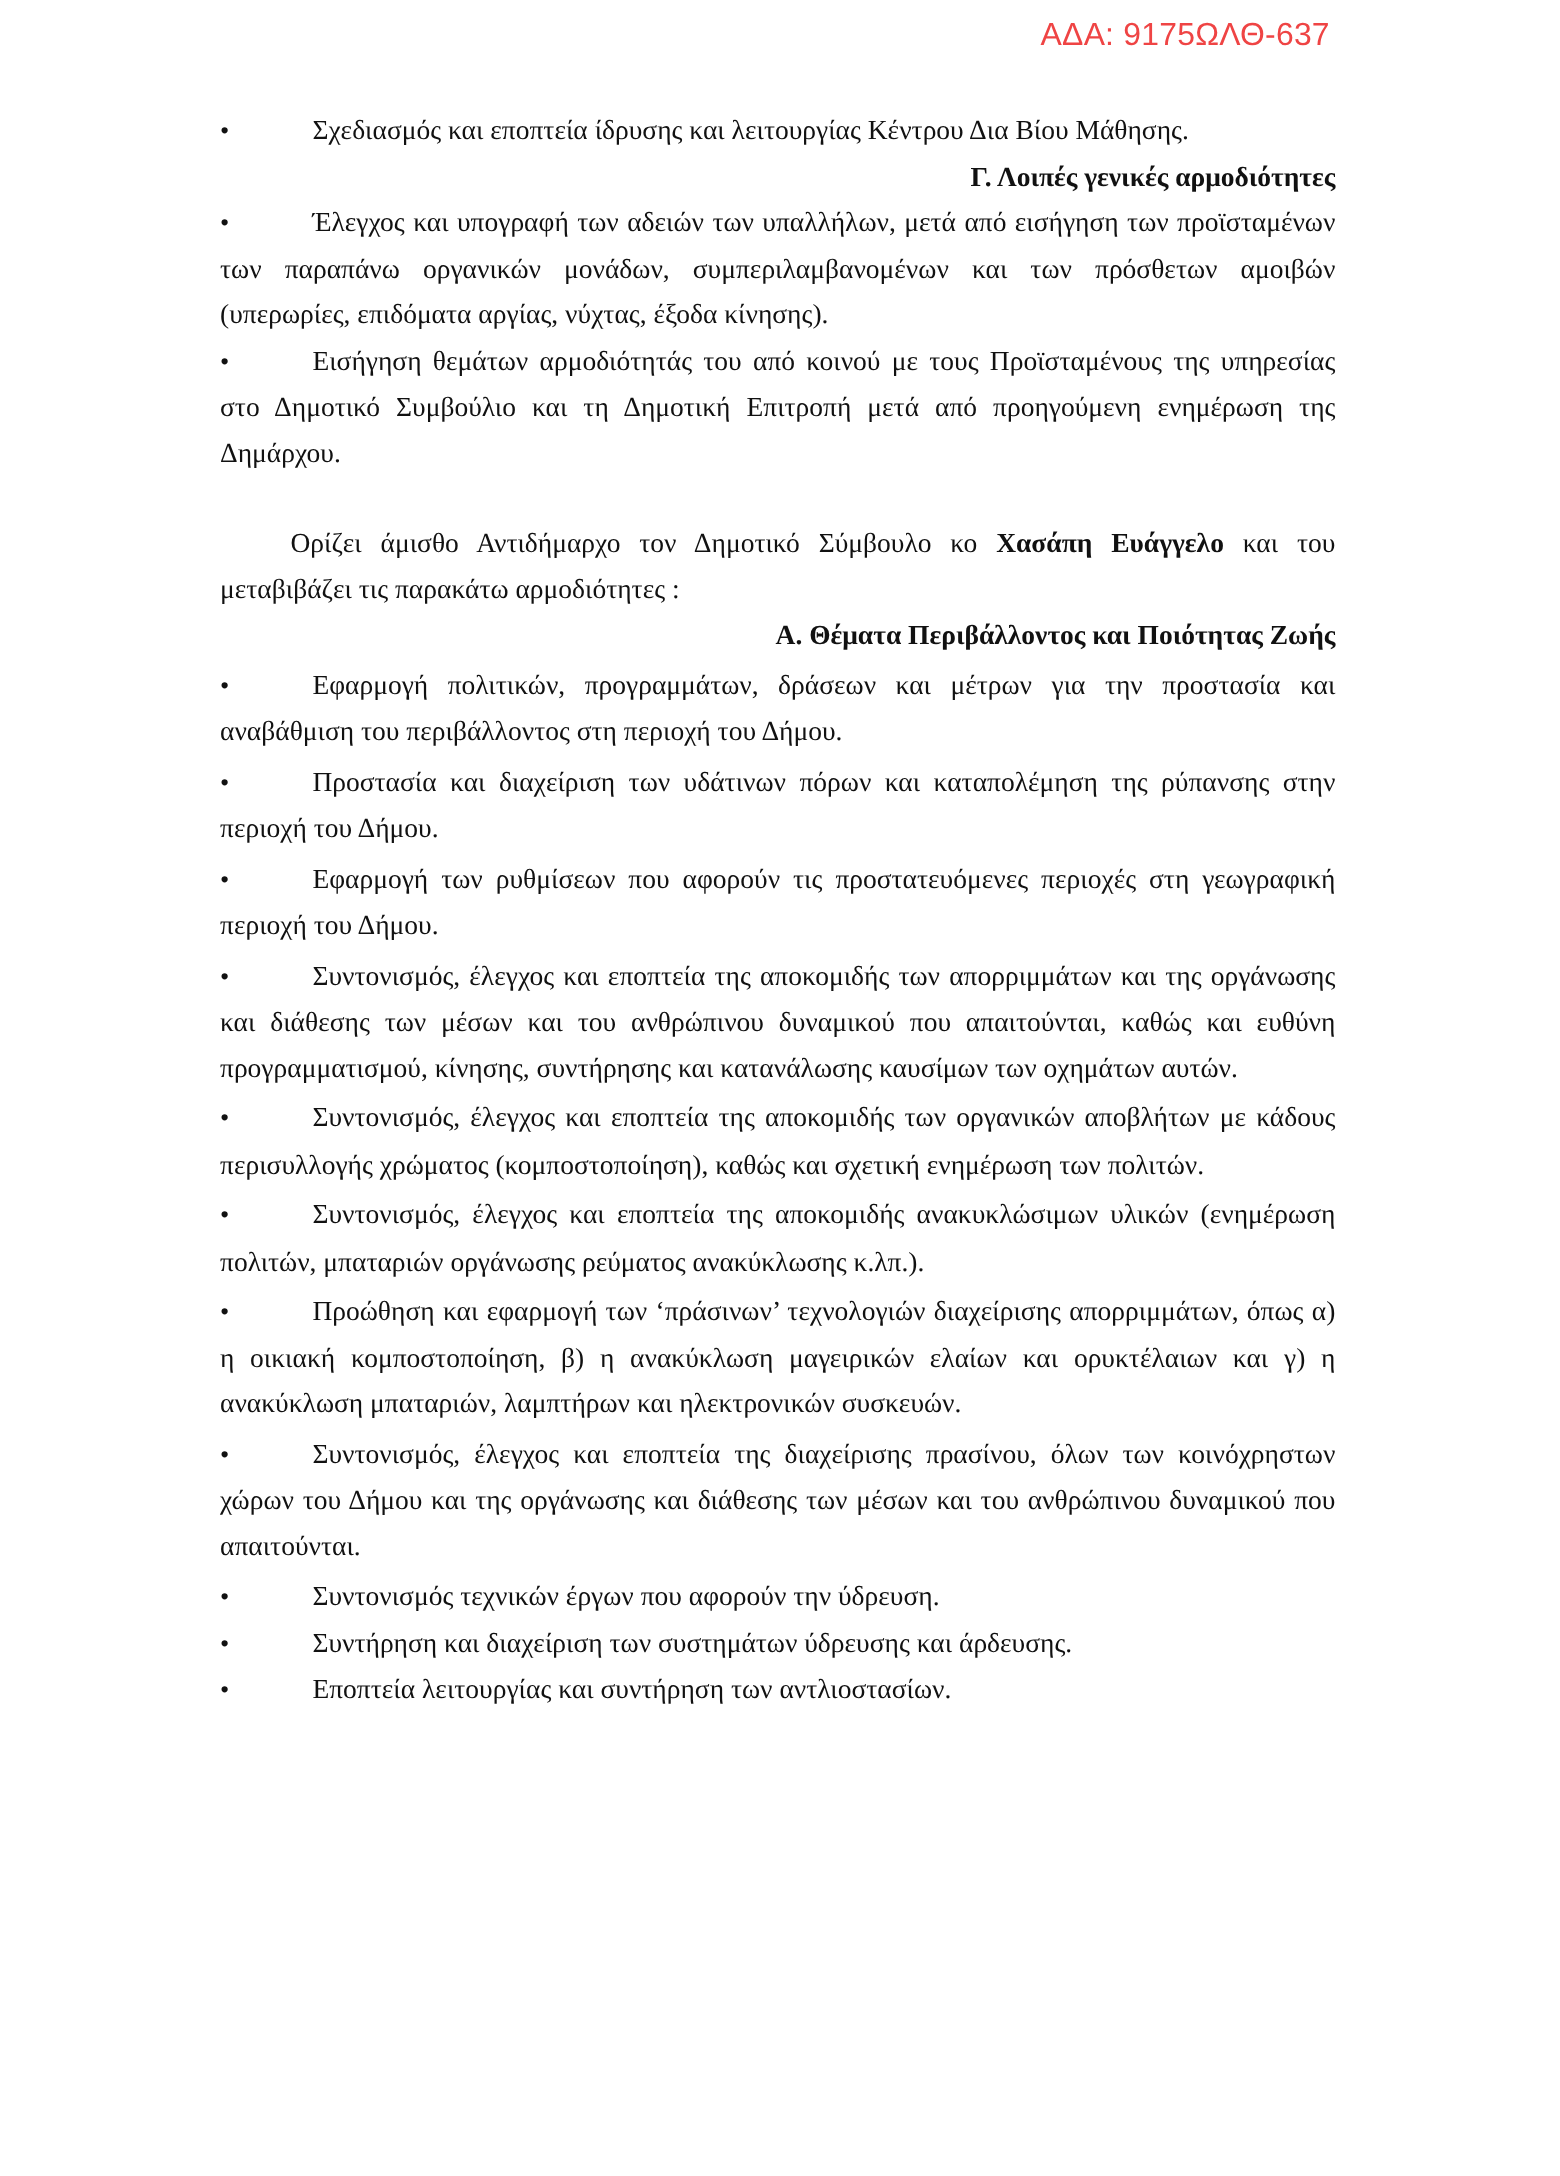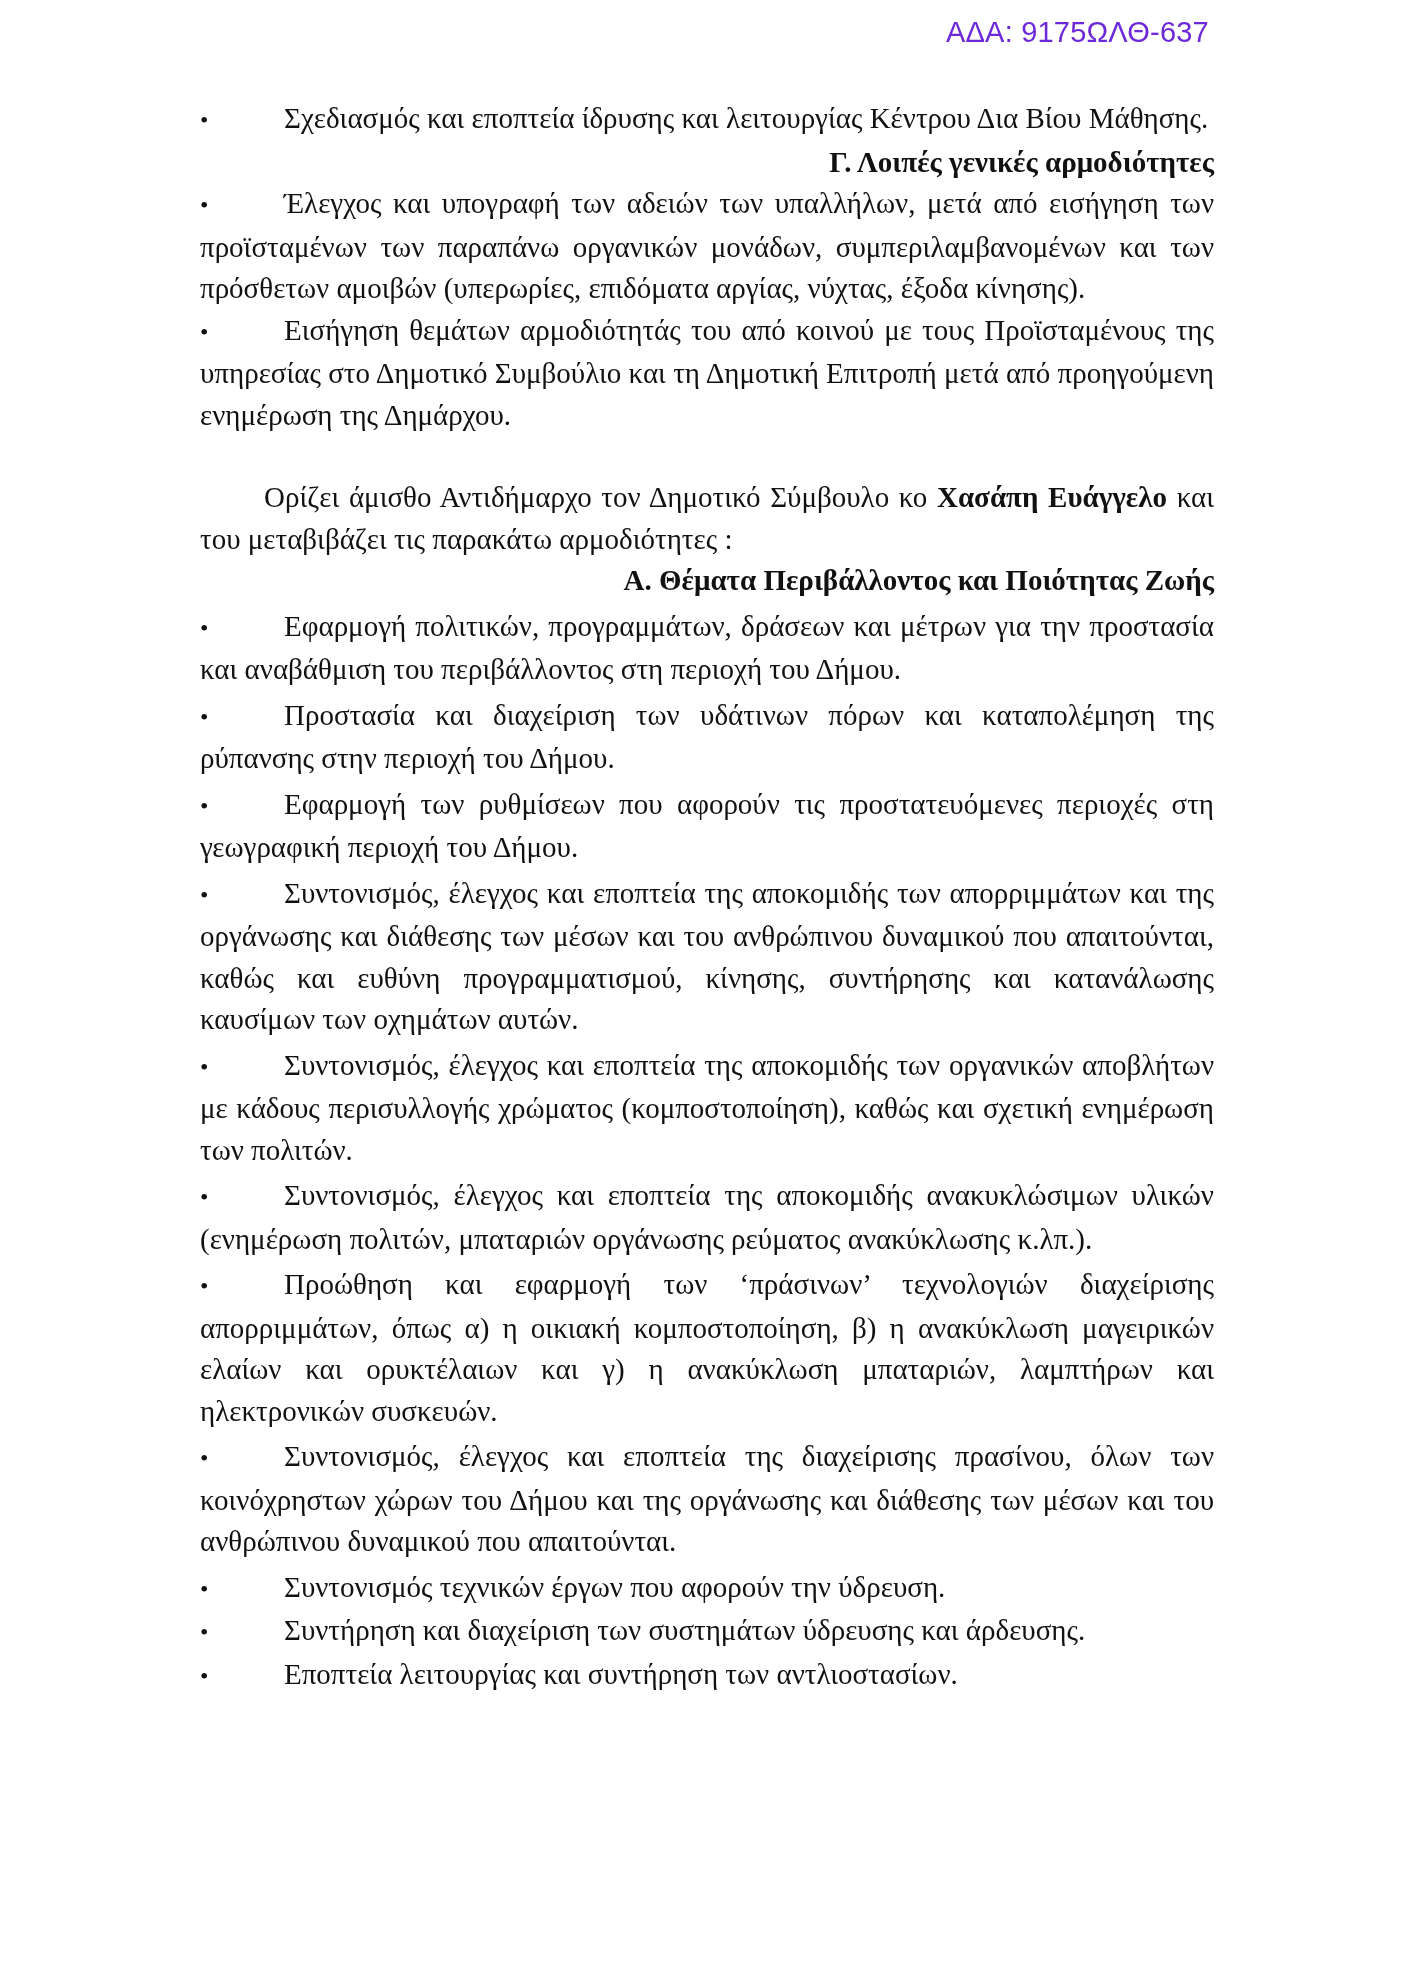--- a/index.html
+++ b/index.html
@@ -1,18 +1,18 @@
 <!DOCTYPE html>
 <html><head>
 <meta charset="utf-8">
 <style>
   html, body { margin: 0; padding: 0; background: #ffffff; }
   body { width: 1418px; height: 1978px; position: relative; overflow: hidden; color: #111; }
-  .ada { position: absolute; top: 16px; left: 946px; font-family: "Liberation Sans", sans-serif; font-size: 29px; color: #6d28d9; letter-spacing: 0.2px; }
-  .page { position: absolute; top: 98px; left: 200px; width: 1014px; font-family: "Liberation Serif", serif; font-size: 29px; line-height: 41.5px; }
+  .ada { position: absolute; top: 16px; left: 946px; font-family: "Liberation Sans", sans-serif; font-size: 29px; color: #ef4444; letter-spacing: 0.2px; }
+  .page { position: absolute; top: 98px; left: 200px; width: 1014px; font-family: "Liberation Serif", serif; font-size: 25px; line-height: 41.5px; }
   .para { margin: 0; text-align: justify; }
   .bullet { margin: 0; text-align: justify; }
   .bullet .dot { display: inline-block; width: 84px; }
   .bullet .dot::before { content: "\2022"; font-size: 24px; }
   .heading { margin: 0; font-weight: bold; text-align: right; }
   .section-title { margin: 0; font-weight: bold; text-decoration: underline; text-align: justify; }
   .spacer { height: 41px; }
   .indent { text-indent: 64px; }
   .gap-small { margin-top: 4px; }
   b { font-weight: bold; }

